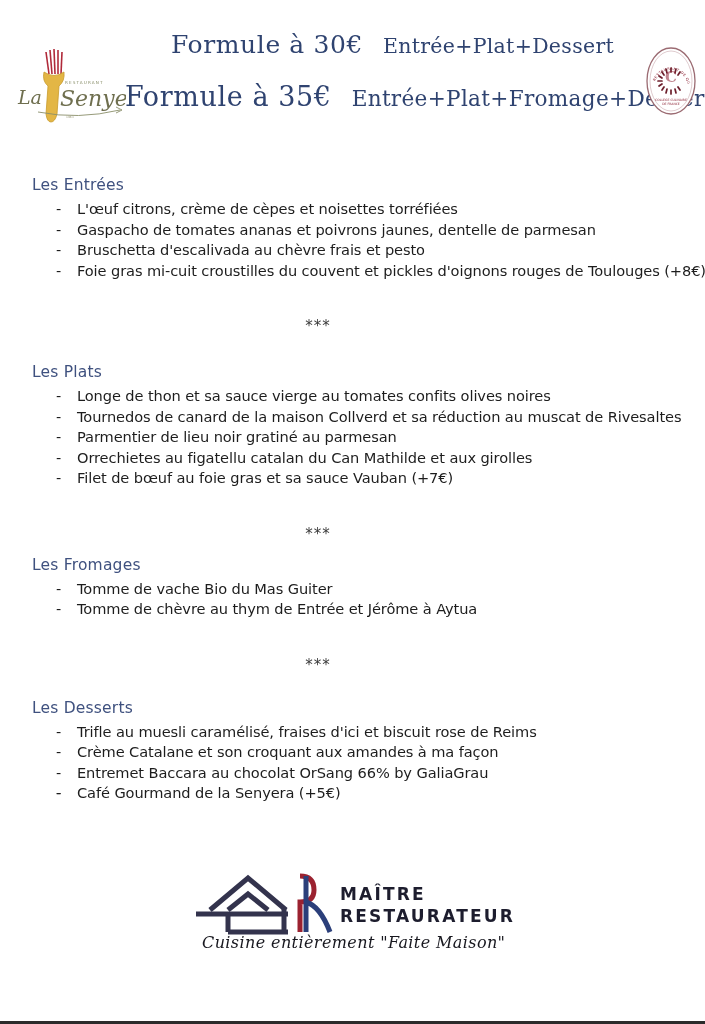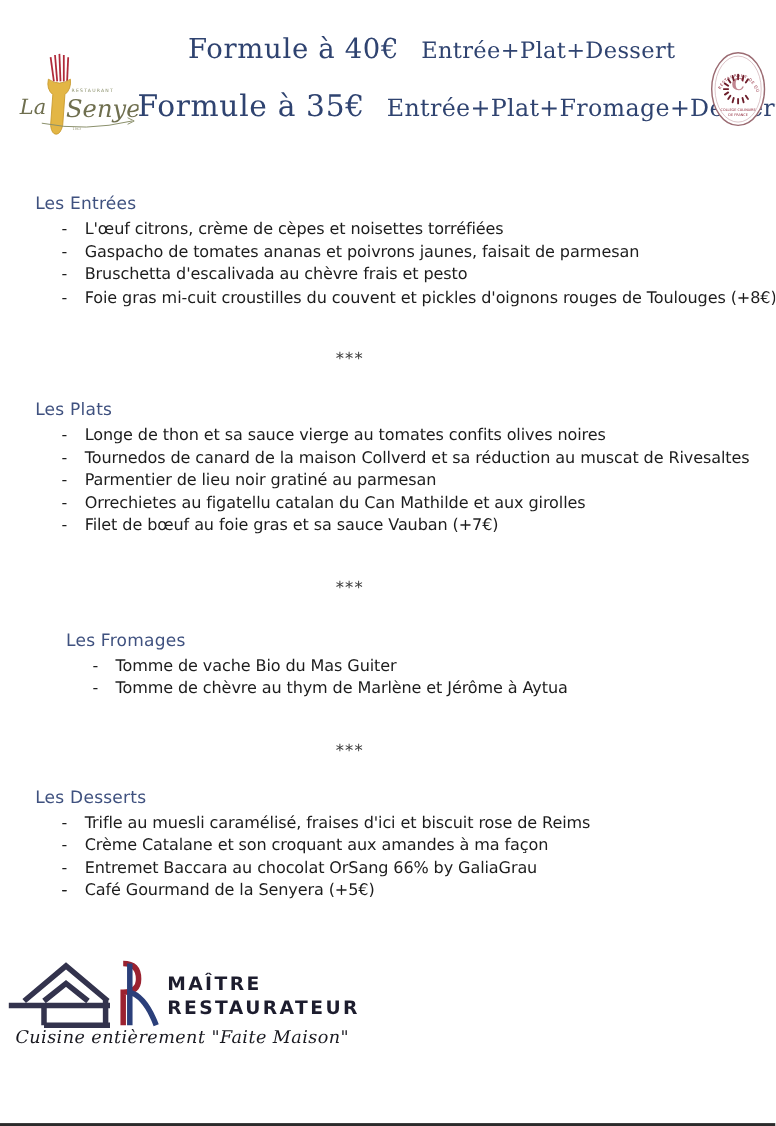--- a/index.html
+++ b/index.html
@@ -125,31 +125,31 @@
     font-size: 15px;
     letter-spacing: 1px;
     line-height: 1;
   }
 
   
   .sec-entrees   { margin-top: 0px; }
   .sep-1         { margin-top: 38px; }
   .sec-plats     { margin-top: 29px; }
   .sep-2         { margin-top: 38px; }
-  .sec-fromages  { margin-top: 31px; padding-left: 28px; }
+  .sec-fromages  { margin-top: 14px; }
   .sep-3         { margin-top: 38px; }
   .sec-desserts  { margin-top: 26px; }
 
   
   .footer {
     position: absolute;
     left: 0;
     top: 862px;
     width: 705px;
-    text-align: left;
+    text-align: center;
   }
   .footer-emblem {
     display: inline-block;
     width: 330px;
     height: 90px;
   }
   .footer-emblem svg { display: block; }
 </style>
 </head>
 <body>
@@ -178,21 +178,21 @@
         <text x="52" y="58" font-family="DejaVu Serif, serif" font-style="italic" font-size="22" fill="#6f6f4f">Senyera</text>
 
         <path d="M30 64 Q70 72 112 62" stroke="#8a8f6a" stroke-width="0.9" fill="none"></path>
         <path d="M108 59 L114 62 L108 65" stroke="#8a8f6a" stroke-width="0.9" fill="none"></path>
         <text x="58" y="70" font-family="DejaVu Sans, sans-serif" font-size="3" fill="#9a9a7a">1963</text>
       </svg>
     </div>
 
     <div class="formule-block">
       <div class="formule-line formule-line-1">
-        <span class="formule-price">Formule à 40€</span><span class="formule-desc">Entrée+Plat+Dessert</span>
+        <span class="formule-price">Formule à 30€</span><span class="formule-desc">Entrée+Plat+Dessert</span>
       </div>
       <div class="formule-line formule-line-2">
         <span class="formule-price">Formule à 35€</span><span class="formule-desc">Entrée+Plat+Fromage+Dessert</span>
       </div>
     </div>
 
     <div class="stamp">
       <svg width="52" height="70" viewBox="0 0 52 70" xmlns="http://www.w3.org/2000/svg">
         <ellipse cx="26" cy="35" rx="24" ry="33" fill="#ffffff" stroke="#9b6b72" stroke-width="1.3"></ellipse>
         <ellipse cx="26" cy="35" rx="21" ry="30" fill="none" stroke="#c9a7ac" stroke-width="0.6"></ellipse>
@@ -230,21 +230,21 @@
 
     <div class="section sec-entrees">
       <div class="section-title">Les Entrées</div>
       <ul class="dish-list">
         <li class="dish-item">
           <span class="dish-bullet">-</span>
           <span>L'œuf citrons, crème de cèpes et noisettes torréfiées</span>
         </li>
         <li class="dish-item">
           <span class="dish-bullet">-</span>
-          <span>Gaspacho de tomates ananas et poivrons jaunes, faisait de parmesan</span>
+          <span>Gaspacho de tomates ananas et poivrons jaunes, dentelle de parmesan</span>
         </li>
         <li class="dish-item">
           <span class="dish-bullet">-</span>
           <span>Bruschetta d'escalivada au chèvre frais et pesto</span>
         </li>
         <li class="dish-item">
           <span class="dish-bullet">-</span>
           <span>Foie gras mi-cuit croustilles du couvent et pickles d'oignons rouges de Toulouges (+8€)</span>
         </li>
       </ul>
@@ -282,21 +282,21 @@
 
     <div class="section sec-fromages">
       <div class="section-title">Les Fromages</div>
       <ul class="dish-list">
         <li class="dish-item">
           <span class="dish-bullet">-</span>
           <span>Tomme de vache Bio du Mas Guiter</span>
         </li>
         <li class="dish-item">
           <span class="dish-bullet">-</span>
-          <span>Tomme de chèvre au thym de Marlène et Jérôme à Aytua</span>
+          <span>Tomme de chèvre au thym de Entrée et Jérôme à Aytua</span>
         </li>
       </ul>
     </div>
 
     <div class="separator sep-3">***</div>
 
     <div class="section sec-desserts">
       <div class="section-title">Les Desserts</div>
       <ul class="dish-list">
         <li class="dish-item">

